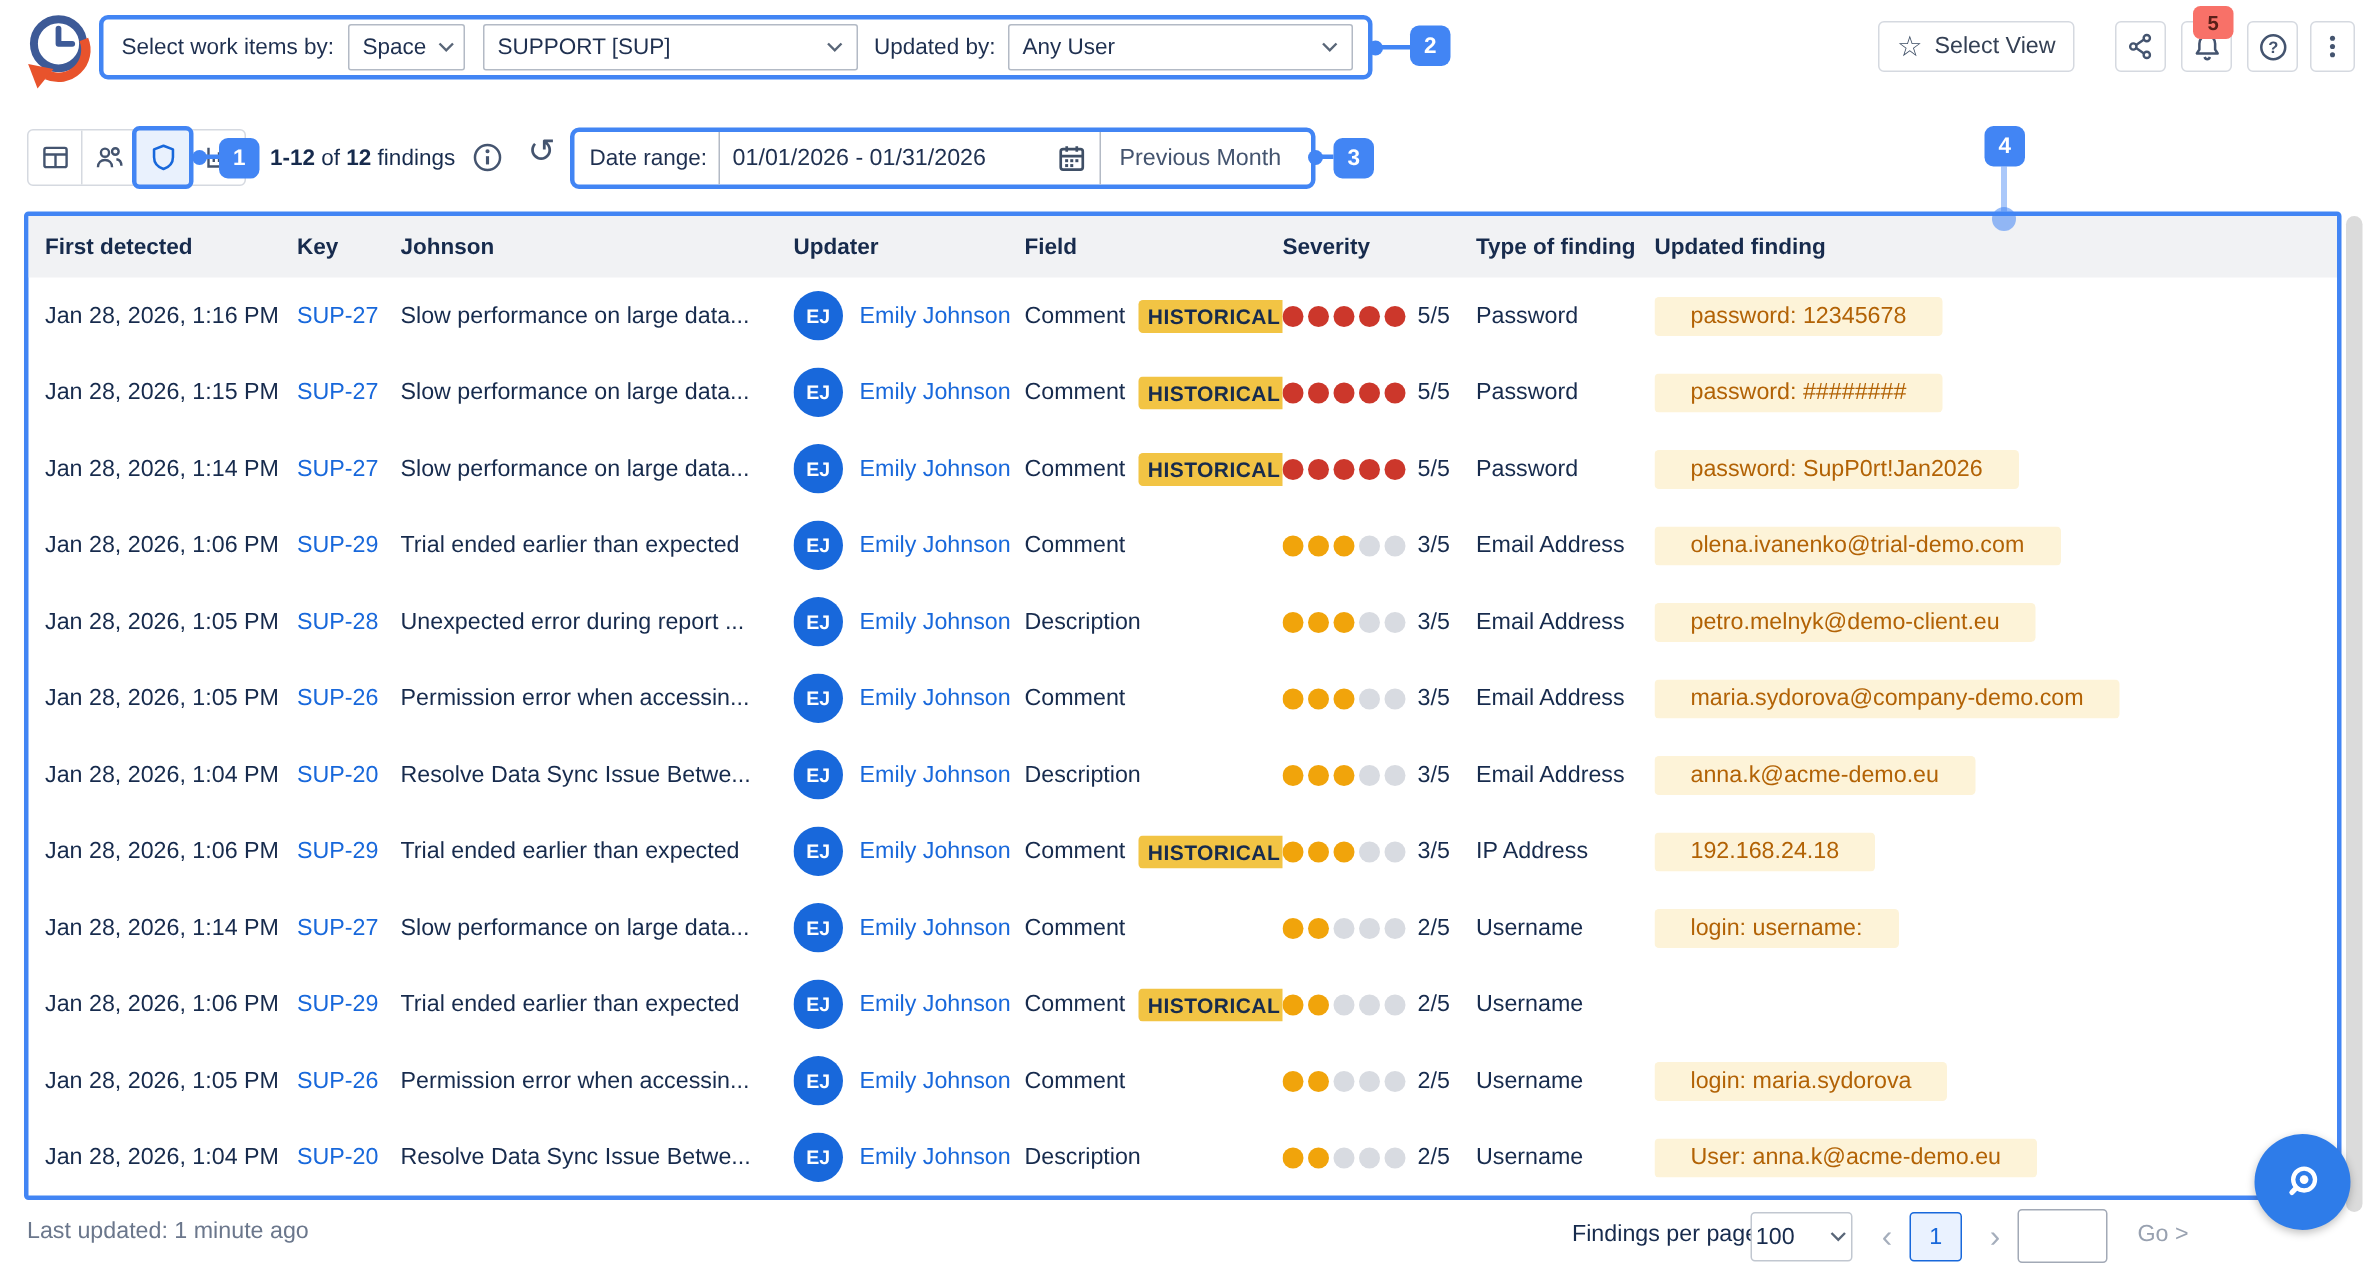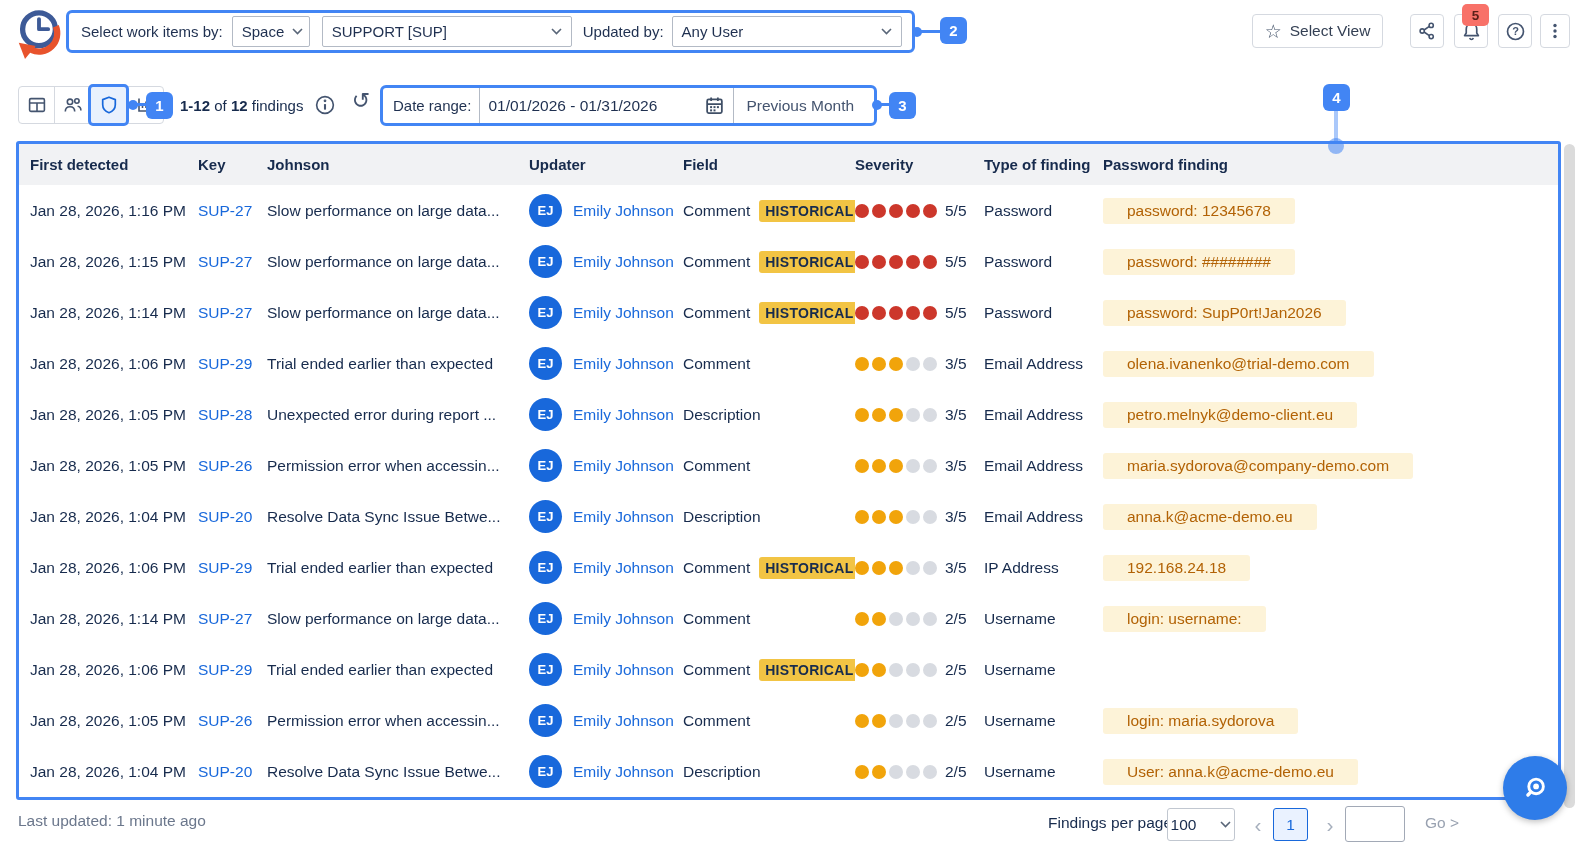--- a/index.html
+++ b/index.html
@@ -231,21 +231,21 @@
 
 <div class="abs table-wrap">
   <div class="tgrid thead">
       <div class="td">First detected</div>
       <div class="td">Key</div>
       <div class="td">Johnson</div>
       <div class="td">Updater</div>
       <div class="td">Field</div>
       <div class="td">Severity</div>
       <div class="td">Type of finding</div>
-      <div class="td">Password finding</div>
+      <div class="td">Updated finding</div>
     </div>
   <div class="tbody">
   <div class="tgrid tr">
     <div class="td">Jan 28, 2026, 1:16 PM</div>
     <div class="td"><a class="lnk">SUP-27</a></div>
     <div class="td">Slow performance on large data...</div>
     <div class="td c-updater">
       <span class="avatar">EJ</span>
       <a class="lnk">Emily Johnson</a>
     </div>

